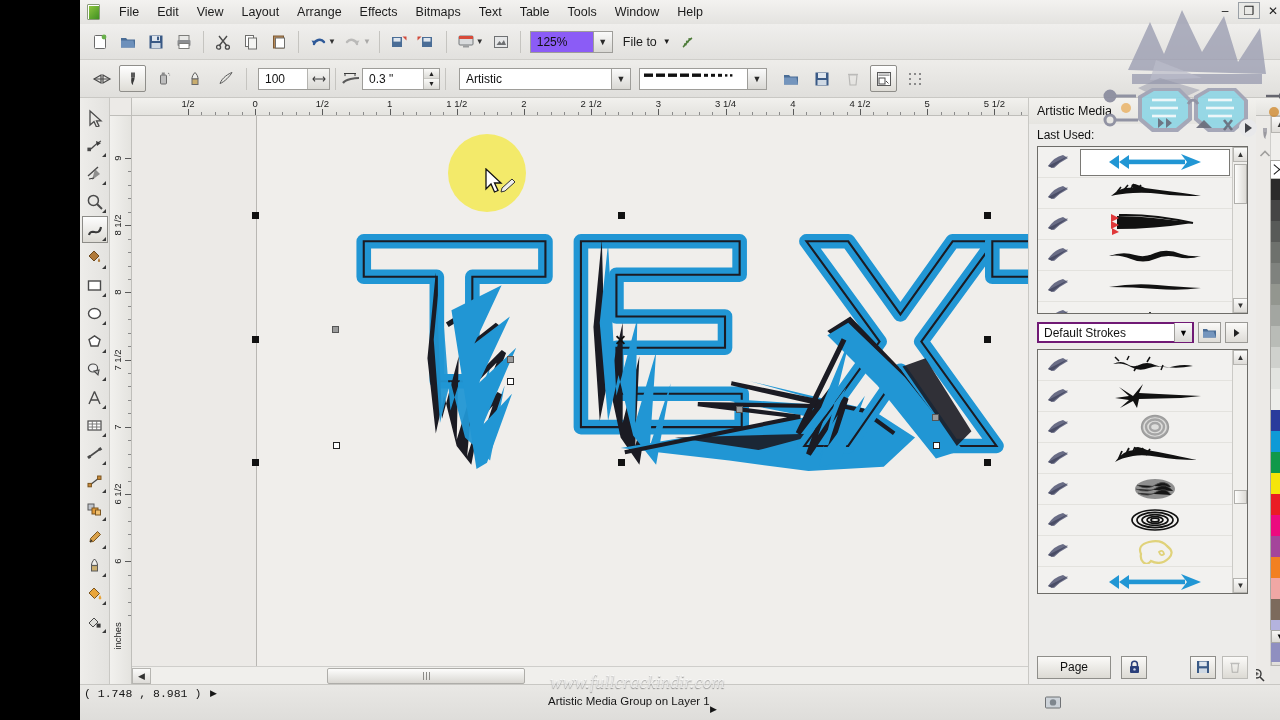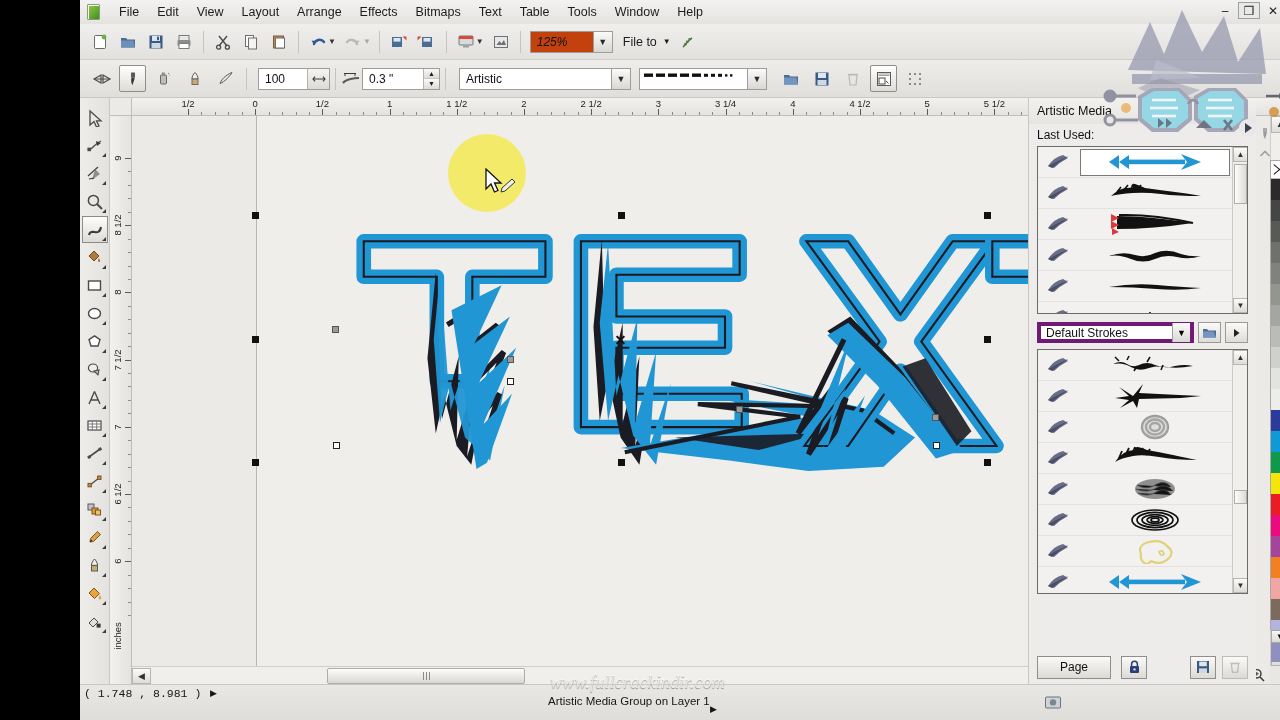--- a/index.html
+++ b/index.html
@@ -78,21 +78,21 @@
   .tsep { width:1px; height:22px; background:#c5c4c0; margin:0 5px; }
   .tcaret { font-size:8px; color:#333; margin-left:-4px; margin-right:3px; }
 
   .zoombox {
     display:flex; align-items:center; height:22px; margin-left:4px;
     border:1px solid #9e9d99; background:#fff;
   }
   .zoombox input {
     width:62px; height:20px; border:0; outline:0;
     padding-left:6px; font-size:12px; font-family:"Liberation Sans",sans-serif;
-    background:#c2410c; color:#111;font-style:italic;
+    background:#8b5cf6; color:#111;
   }
   .zoombox .ddbtn {
     width:19px; height:20px; background:linear-gradient(to bottom,#fafafa,#d9d8d4);
     border-left:1px solid #9e9d99; display:flex; align-items:center; justify-content:center;
     font-size:9px; color:#2a2a2a;
   }
   .snapto {
     display:flex; align-items:center; gap:6px; margin-left:10px;
     font-size:12.5px; color:#1c1c1c;
   }
@@ -327,21 +327,21 @@
     border:1px solid #b6b5b1; display:flex; align-items:center; justify-content:center;
     font-size:8px; color:#333;
   }
   .lb-scroll .th {
     position:absolute; left:1px; width:13px;
     background:linear-gradient(to right,#fdfdfc,#dddbd6); border:1px solid #b0afab;
   }
   .catrow { display:flex; align-items:center; margin:8px 8px 6px 8px; gap:4px; }
   .catrow .cmb {
     flex:1; display:flex; align-items:center; height:21px;
-    border:4px solid #701a75; background:#fff;
+    border:2px solid #701a75; background:#fff;
   }
   .catrow .cmb .cv { flex:1; padding-left:5px; font-size:12px; color:#111; }
   .catrow .cmb .dd {
     width:18px; height:19px; background:linear-gradient(to bottom,#fafafa,#d9d8d4);
     border-left:1px solid #9e9d99; display:flex; align-items:center; justify-content:center;
     font-size:9px;
   }
   .catrow .ib {
     width:23px; height:21px; border:1px solid #9b9a96;
     background:linear-gradient(to bottom,#fbfaf8,#dedcd7);

